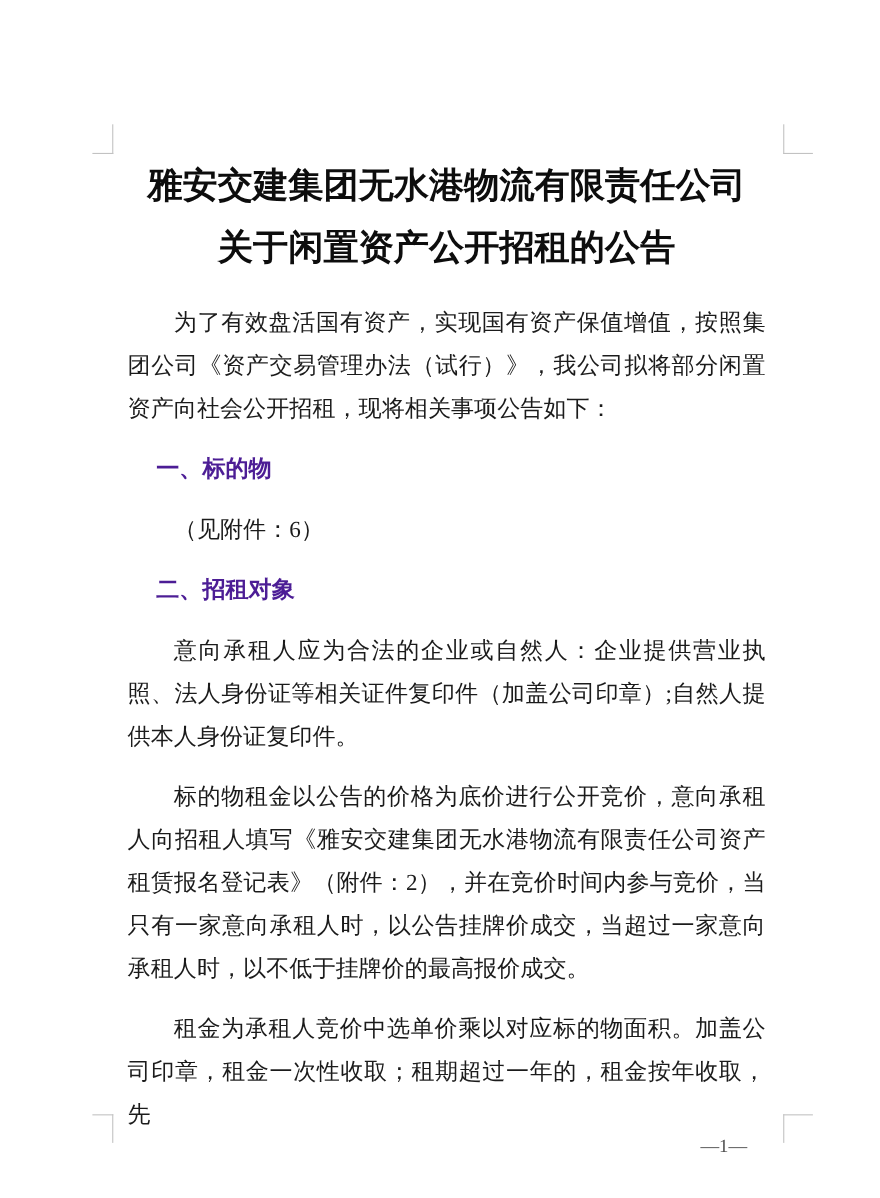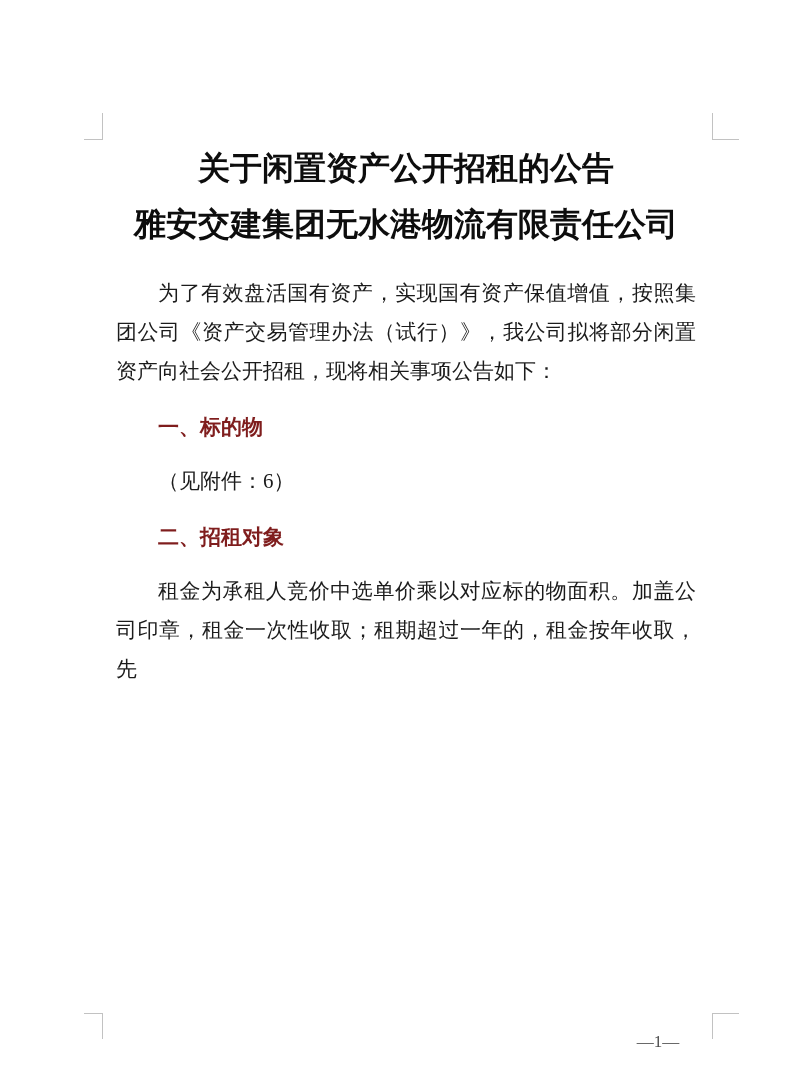--- a/index.html
+++ b/index.html
@@ -64,25 +64,25 @@
     line-height: 39px;
   }
   .para {
     margin: 16px;
     text-indent: 2em;
     text-align: justify;
     text-justify: inter-ideograph;
     color: #1b1b1b;
   }
   .sec-heading {
-    margin: 16px;
+    margin: 0;
     text-indent: 2em;
     font-weight: bold;
     font-family: "Liberation Sans", "DejaVu Sans", sans-serif;
-    color: #7f1d1d;
+    color: #4c1d95;
     font-size: 21px;
     line-height: 39px;
   }
   .page-number {
     position: absolute;
     left: 598px;
     top: 1031px;
     width: 120px;
     text-align: center;
     font-size: 17px;
@@ -97,32 +97,34 @@
 <div class="page">
 
   <div class="crop crop-tl"></div>
   <div class="crop crop-tr"></div>
   <div class="crop crop-bl"></div>
   <div class="crop crop-br"></div>
 
   <div class="content">
 
     <div class="doc-title">
+      <div class="title-line">雅安交建集团无水港物流有限责任公司</div>
       <div class="title-line">关于闲置资产公开招租的公告</div>
-      <div class="title-line">雅安交建集团无水港物流有限责任公司</div>
     </div>
 
     <div class="body-text">
       <p class="para">为了有效盘活国有资产，实现国有资产保值增值，按照集团公司《资产交易管理办法（试行）》，我公司拟将部分闲置资产向社会公开招租，现将相关事项公告如下：</p>
 
       <p class="sec-heading">一、标的物</p>
       <p class="para">（见附件：6）</p>
 
       <p class="sec-heading">二、招租对象</p>
+      <p class="para">意向承租人应为合法的企业或自然人：企业提供营业执照、法人身份证等相关证件复印件（加盖公司印章）;自然人提供本人身份证复印件。</p>
 
+      <p class="para">标的物租金以公告的价格为底价进行公开竞价，意向承租人向招租人填写《雅安交建集团无水港物流有限责任公司资产租赁报名登记表》（附件：2），并在竞价时间内参与竞价，当只有一家意向承租人时，以公告挂牌价成交，当超过一家意向承租人时，以不低于挂牌价的最高报价成交。</p>
 
       <p class="para">租金为承租人竞价中选单价乘以对应标的物面积。加盖公司印章，租金一次性收取；租期超过一年的，租金按年收取，先</p>
     </div>
 
   </div>
 
   <div class="page-number">—1—</div>
 
 </div>
 

